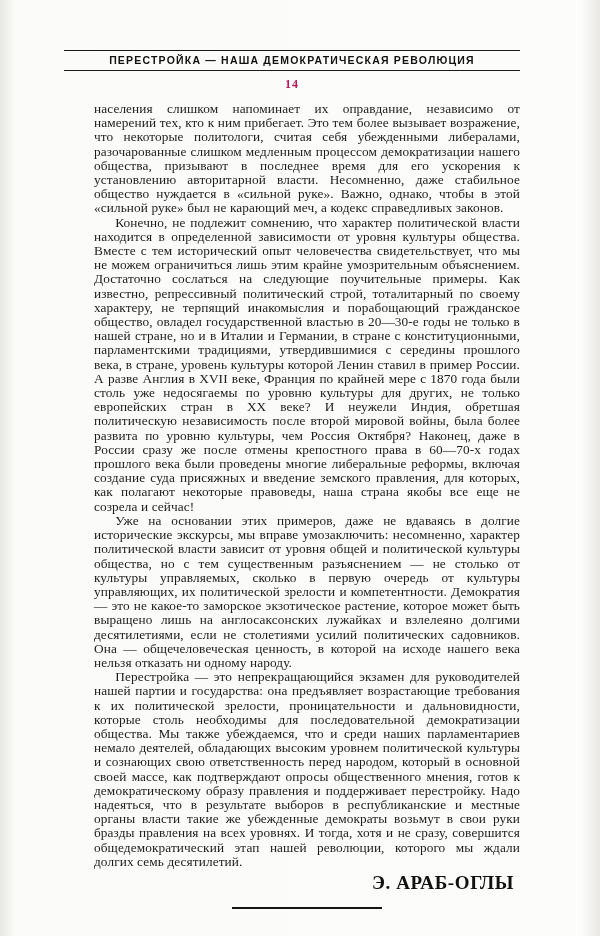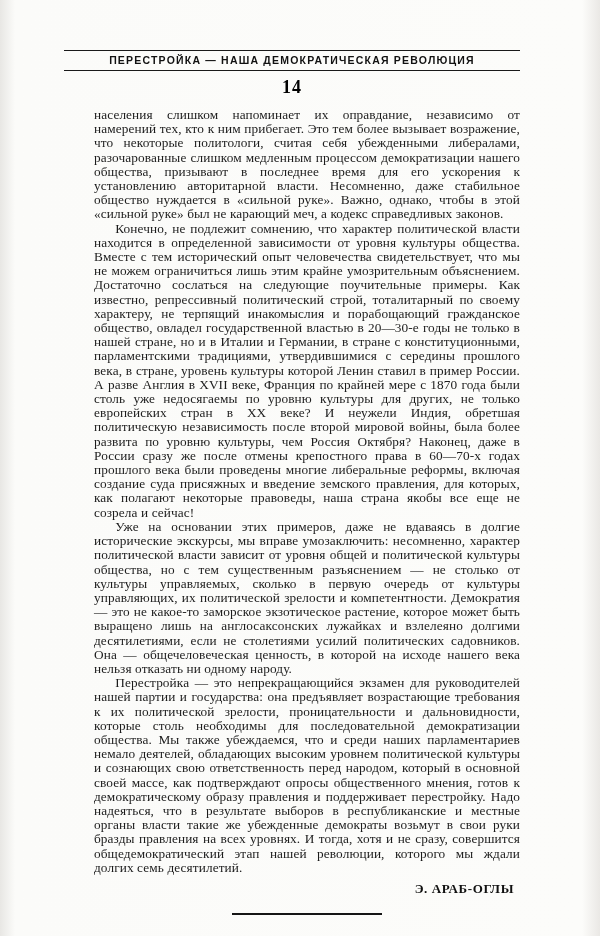--- a/index.html
+++ b/index.html
@@ -29,43 +29,43 @@
     font-family: "Liberation Sans", "DejaVu Sans", sans-serif;
     font-weight: bold;
     font-size: 10.5px;
     letter-spacing: 1.2px;
     text-align: center;
     padding: 3px 0 4px 0;
     color: #111;
   }
   .page-number {
     font-weight: bold;
-    font-size: 18px;
+    font-size: 12px;
     text-align: center;
     margin: 6px 0 10px 0;
     letter-spacing: 1px;
-    color: #000000;
+    color: #be185d;
   }
   .body-text {
     font-size: 13.3px;
     line-height: 14.2px;
     text-align: justify;
     letter-spacing: 0.1px;
     margin-left: 30px;
   }
   .para {
     margin: 0;
     text-indent: 1.6em;
   }
   .para.no-indent {
     text-indent: 0;
   }
   .signature {
     font-weight: bold;
-    font-size: 13px;
+    font-size: 19px;
     text-align: right;
     margin-top: 7px;
     padding-right: 6px;
     letter-spacing: 0.6px;
     color: #111;
   }
   .end-rule {
     width: 150px;
     border-top: 2px solid #151515;
     margin: 17px auto 0 auto;

